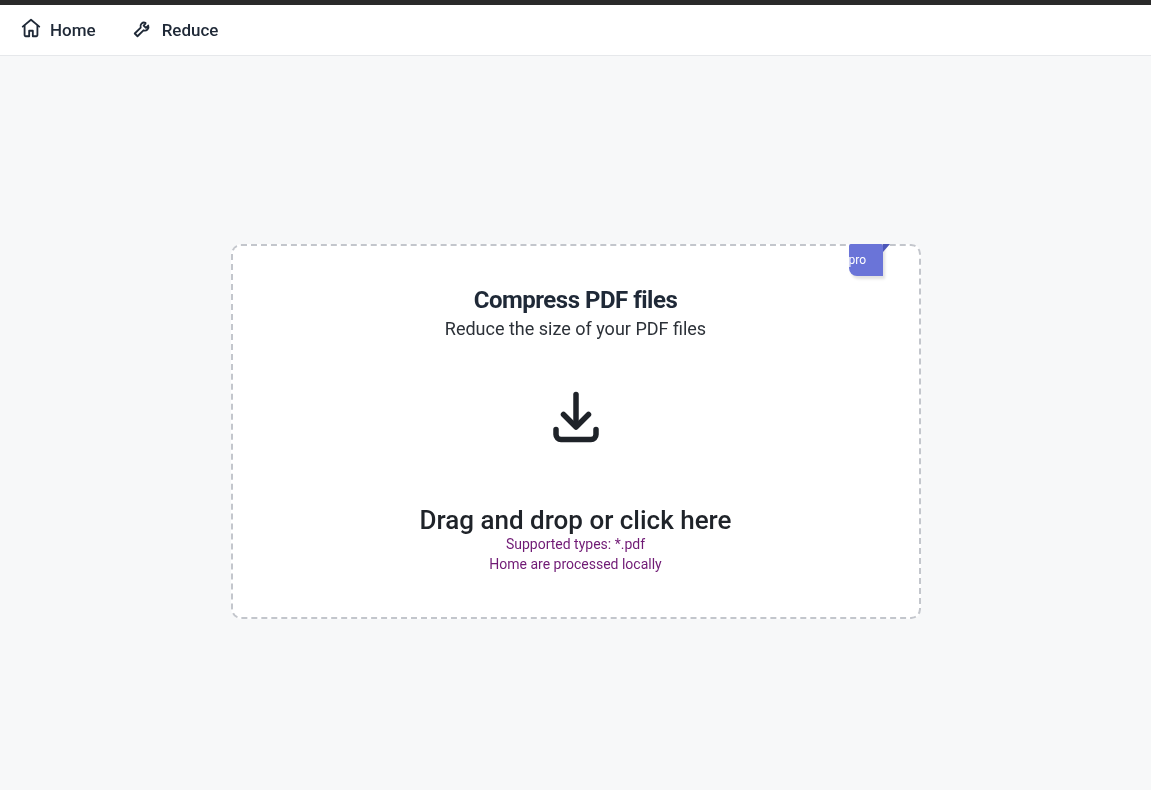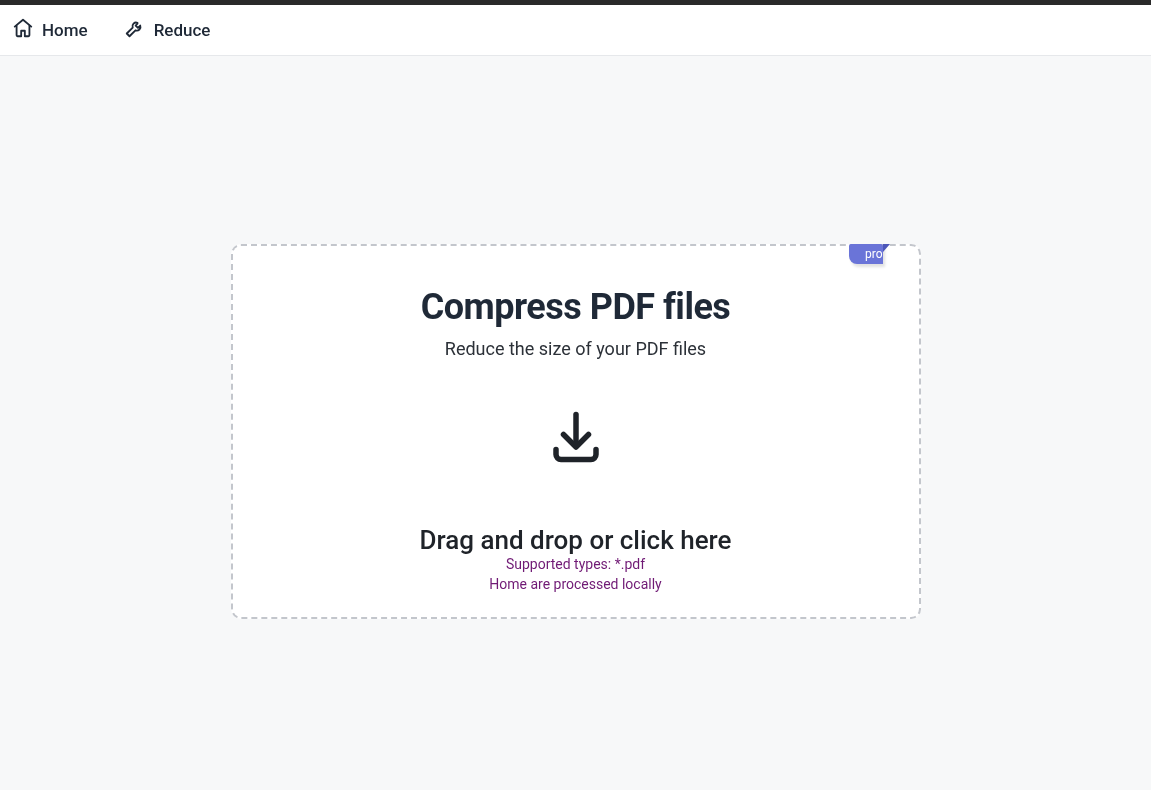--- a/index.html
+++ b/index.html
@@ -16,21 +16,21 @@
     height: 5px;
     background: #2a2a2a;
   }
   .navbar {
     height: 51px;
     background: #fff;
     border-bottom: 1px solid #e6e8eb;
     display: flex;
     align-items: center;
     gap: 36px;
-    padding: 0 12px;
+    padding: 0 20px;
   }
   .nav-item {
     display: inline-flex;
     align-items: center;
     gap: 8px;
     color: #1f2937;
     font-size: 17px;
     font-weight: 500;
     cursor: pointer;
     user-select: none;
@@ -52,45 +52,45 @@
     flex-direction: column;
     align-items: center;
     text-align: center;
     padding: 40px 24px 24px 24px;
   }
   .badge {
     position: absolute;
     top: -2px;
     right: 36px;
     width: 34px;
-    height: 20px;
+    height: 32px;
     background: #6a74d8;
     color: #fff;
     font-size: 12px;
     display: flex;
     align-items: center;
-    justify-content: flex-end;
+    justify-content: flex-start;
     border-radius: 2px 2px 0 8px;
     box-shadow: 2px 3px 3px rgba(0,0,0,0.12);
   }
   .badge::after {
     content: "";
     position: absolute;
     right: -7px;
     top: 0;
     width: 0; height: 0;
     border-top: 0 solid transparent;
     border-bottom: 8px solid transparent;
     border-left: 7px solid #4c56b8;
   }
   .title {
-    font-size: 36px;
+    font-size: 24px;
     font-weight: 700;
     letter-spacing: -0.5px;
-    margin-bottom: 10px;
+    margin-bottom: 4px;
   }
   .subtitle {
     font-size: 18px;
     color: #2c3138;
     margin-bottom: 48px;
   }
   .dl-icon { margin-bottom: 54px; }
   .drop-text {
     font-size: 26px;
     font-weight: 500;

